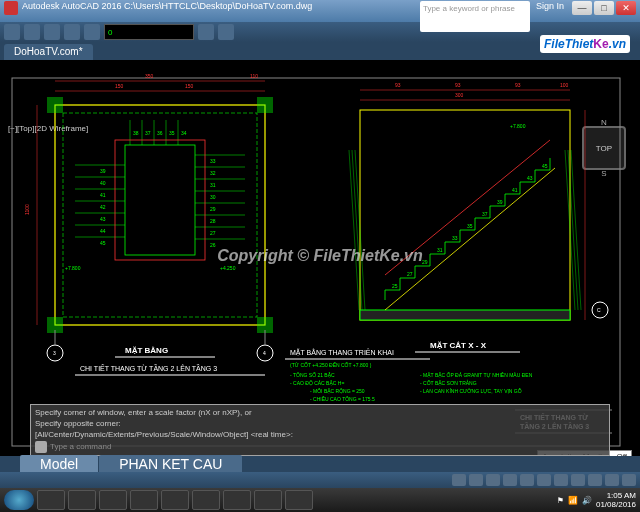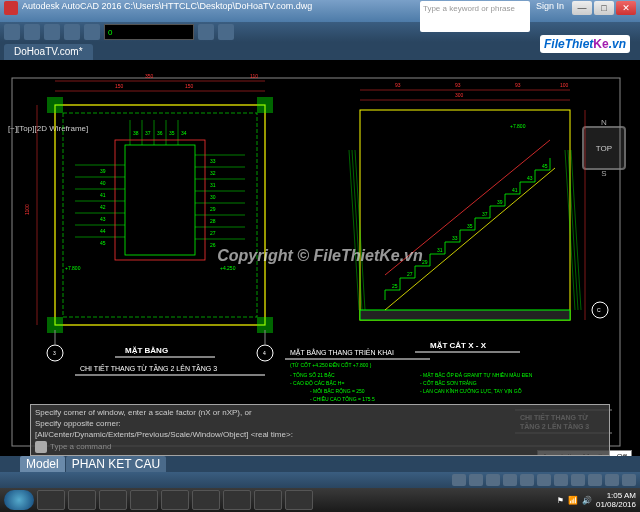--- a/index.html
+++ b/index.html
@@ -25,21 +25,21 @@
   .watermark-logo .red { color: #a21caf; text-align: right; }
   .center-watermark { position: absolute; top: 50%; left: 50%; transform: translate(-50%,-50%); color: rgba(255,255,255,0.6); font-size: 16px; font-style: italic; pointer-events: none; font-weight: bold; }
   .navcube { position: absolute; top: 66px; right: 14px; width: 44px; height: 44px; border: 2px solid #666; display: flex; align-items: center; justify-content: center; color: #ccc; font-size: 8px; background: rgba(100,100,100,0.3); border-radius: 4px; }
   .navcube-n { position: absolute; top: -10px; font-size: 8px; color: #aaa; }
   .navcube-s { position: absolute; bottom: -10px; font-size: 8px; color: #aaa; }
   .cmdwin { position: absolute; bottom: 56px; left: 30px; right: 30px; background: rgba(60,60,60,0.85); border: 1px solid #a3a3a3; font-family: Consolas, monospace; font-size: 8px; color: #ccc; padding: 2px 4px; line-height: 11px; }
   .cmdwin .cmdline { white-space: nowrap; overflow: hidden; }
   .cmdinput { display: flex; align-items: flex-start; margin-top: 1px; }
   .cmdinput .prompt-icon { width: 12px; height: 12px; background: #aaa; border-radius: 2px; margin-right: 3px; }
   .modeltabs { position: absolute; bottom: 40px; left: 0; right: 0; height: 16px; background: #2a4560; display: flex; align-items: center; padding-left: 20px; gap: 1px; }
-  .modeltabs .mtab { background: #4a6a8a; color: #fff; font-size: 12px; padding: 1px 6px; border-radius: 2px 2px 0 0; }
+  .modeltabs .mtab { background: #4a6a8a; color: #fff; font-size: 14px; padding: 1px 20px; border-radius: 2px 2px 0 0; }
   .modeltabs .mtab.active { background: #6a8aaa; }
   .statusbar { position: absolute; bottom: 24px; left: 0; right: 0; height: 16px; background: linear-gradient(#3a5d80,#2a4560); display: flex; align-items: center; justify-content: flex-end; gap: 3px; padding: 0 4px; }
   .statusbar .sbtn { width: 14px; height: 12px; background: #556d85; border-radius: 2px; }
   .anno-monitor { position: absolute; bottom: 42px; right: 8px; background: #fff; border: 1px solid #888; font-size: 8px; padding: 1px 4px; color: #333; }
   .anno-monitor .anno2 { font-size: 7px; color: #666; }
   .taskbar { position: absolute; bottom: 0; left: 0; right: 0; height: 24px; background: linear-gradient(#3a3a3a,#1a1a1a); display: flex; align-items: center; padding: 0 4px; gap: 3px; }
   .taskbar .start { width: 30px; height: 20px; background: radial-gradient(circle,#5ac,#147); border-radius: 10px; }
   .taskbar .task { width: 28px; height: 20px; background: #333; border: 1px solid #555; border-radius: 2px; }
   .taskbar .tray { margin-left: auto; display: flex; align-items: center; gap: 4px; color: #fff; font-size: 8px; }
   .txt { fill: #fff; font-size: 5px; font-family: Arial; }

